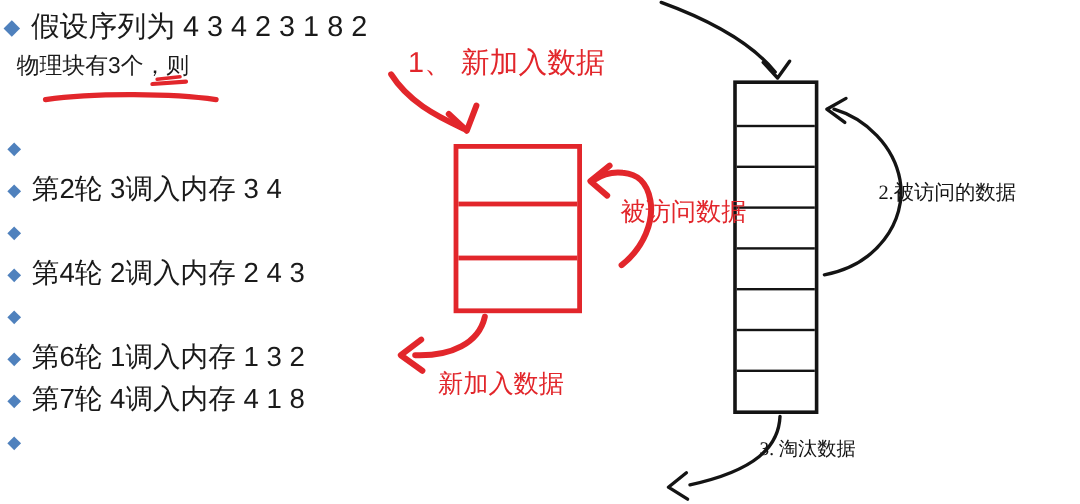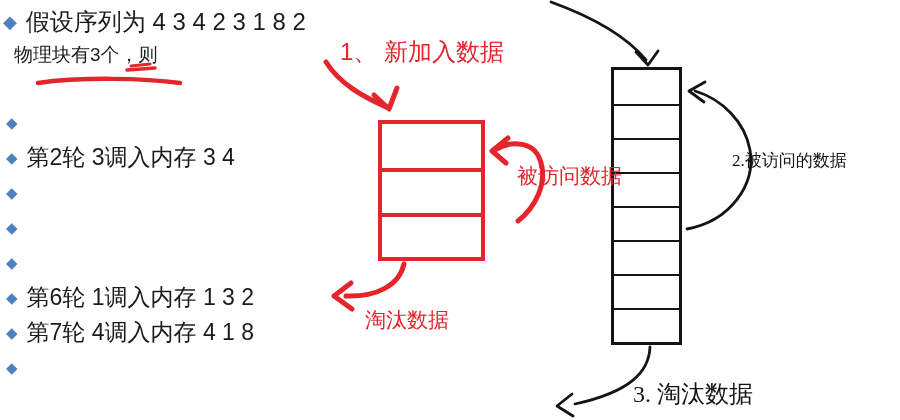--- a/index.html
+++ b/index.html
@@ -35,21 +35,21 @@
   .black-stack .cell+.cell{border-top:2px solid var(--black);}
 
   .lbl{position:absolute;white-space:nowrap;}
   .lbl-red{color:var(--red);font-family:"Liberation Sans",sans-serif;}
   .lbl-blk{color:var(--black);font-family:"Liberation Serif",serif;}
   #lbl-red-new{left:340px;top:36px;font-size:24px;}
   #lbl-red-acc{left:484px;top:162px;font-size:21px;margin-left:33px;}
   #lbl-red-evict{left:365px;top:306px;font-size:21px;}
   #lbl-blk-new{left:628px;top:10px;font-size:19px;}
   #lbl-blk-acc{left:732px;top:149px;font-size:17px;}
-  #lbl-blk-evict{left:633px;top:378px;font-size:24px;}
+  #lbl-blk-evict{left:633px;top:364px;font-size:16px;}
 </style>
 </head>
 <body>
 
 <div class="stage">
 
   <svg class="overlay" viewBox="0 0 900 420" aria-hidden="true">
 
     <g>
       <path class="s-red" stroke-width="3" d="M131,66 L150,64"></path>
@@ -99,20 +99,21 @@
   </div>
   <div class="round" style="top:140px">
     <span class="diamond">◆</span>
     <span>第2轮 3调入内存 3 4</span>
   </div>
   <div class="round" style="top:175px">
     <span class="diamond">◆</span>
   </div>
   <div class="round" style="top:210px">
     <span class="diamond">◆</span>
+    <span>第4轮 2调入内存 2 4 3</span>
   </div>
   <div class="round" style="top:245px">
     <span class="diamond">◆</span>
   </div>
   <div class="round" style="top:280px">
     <span class="diamond">◆</span>
     <span>第6轮 1调入内存 1 3 2</span>
   </div>
   <div class="round" style="top:315px">
     <span class="diamond">◆</span>
@@ -134,17 +135,17 @@
     <div class="cell"></div>
     <div class="cell"></div>
     <div class="cell"></div>
     <div class="cell"></div>
     <div class="cell"></div>
     <div class="cell"></div>
   </div>
 
   <div class="lbl lbl-red" id="lbl-red-new">1、 新加入数据</div>
   <div class="lbl lbl-red" id="lbl-red-acc">被访问数据</div>
-  <div class="lbl lbl-red" id="lbl-red-evict">淘汰数据</div>
+  <div class="lbl lbl-red" id="lbl-red-evict">新加入数据</div>
   <div class="lbl lbl-blk" id="lbl-blk-acc">2.被访问的数据</div>
   <div class="lbl lbl-blk" id="lbl-blk-evict">3. 淘汰数据</div>
 
 </div>
 
 </body></html>

